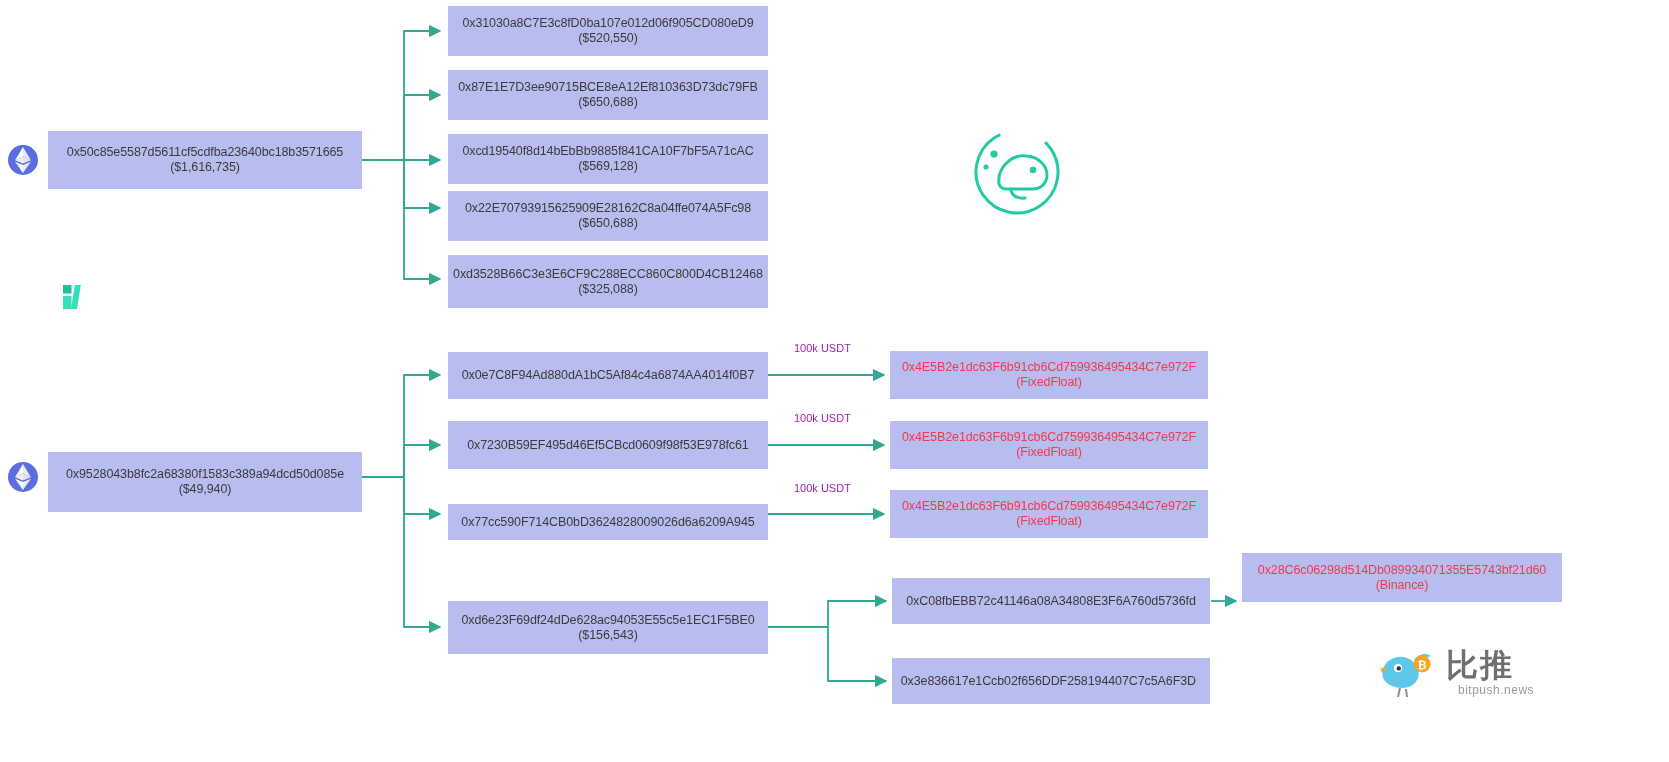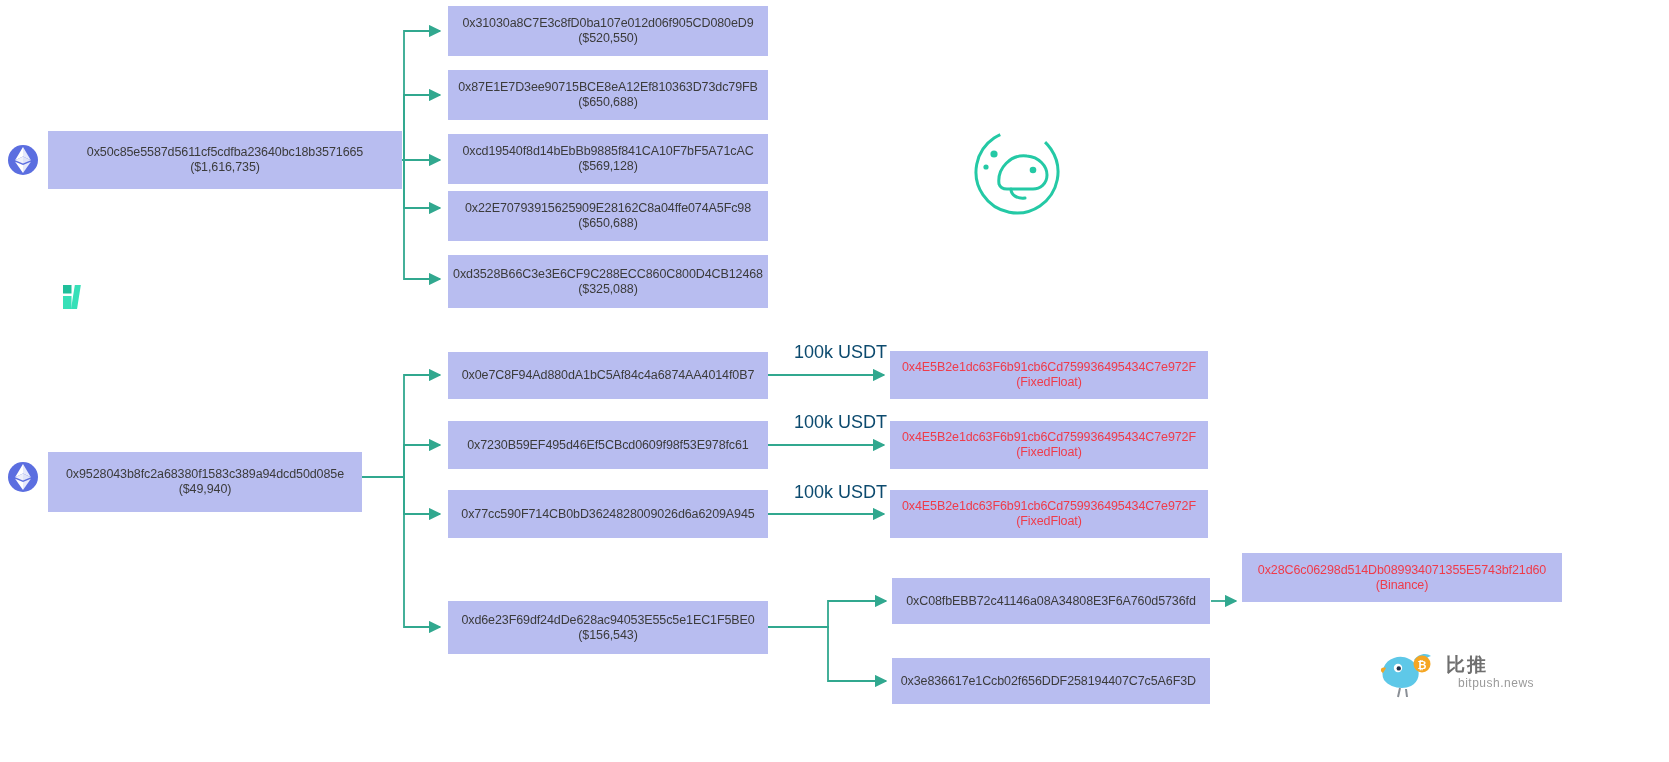--- a/index.html
+++ b/index.html
@@ -23,22 +23,22 @@
     box-sizing:border-box;
     padding:2px 14px;
   }
   .node .addr{white-space:nowrap;}
   .node .amt{white-space:nowrap;}
   .node.red{color:#ef3b4a;justify-content:center;}
   .node.red .amt{color:#ef3b4a;}
 
   .edge-label{
     position:absolute;
-    font-size:18px;
-    color:#0c4a6e;
+    font-size:11px;
+    color:#a21caf;
     white-space:nowrap;
   }
 
   .eth-badge{
     position:absolute;
     width:30px;height:30px;border-radius:50%;
     background:#5b6ee0;
     display:flex;align-items:center;justify-content:center;
   }
   .eth-badge svg{display:block;}
@@ -49,21 +49,21 @@
   .arkham-logo{position:absolute;}
   .arkham-logo svg{display:block;}
 
   .watermark{
     position:absolute;
     display:flex;align-items:center;gap:6px;
   }
   .watermark .bird{display:block;}
   .wm-text{display:flex;flex-direction:column;line-height:1;}
   .wm-cn{
-    font-size:19px;font-weight:bold;color:#6f6f6f;letter-spacing:2px;
+    font-size:32px;font-weight:bold;color:#6f6f6f;letter-spacing:2px;
     font-family:"DejaVu Sans",sans-serif;
   }
   .wm-en{font-size:12px;color:#9a9a9a;letter-spacing:0.5px;margin-top:3px;padding-left:12px;}
 </style>
 </head>
 <body>
 
 <div id="canvas">
 
   <svg class="edges" viewBox="0 0 1669 762">
@@ -99,21 +99,21 @@
   <div class="eth-badge" style="left:8px;top:145px;">
     <svg width="18" height="26" viewBox="0 0 16 26" aria-hidden="true">
       <polygon points="8,0 8,9.6 15.9,13.2" fill="#ffffff" opacity="0.85"></polygon>
       <polygon points="8,0 0.1,13.2 8,9.6" fill="#ffffff"></polygon>
       <polygon points="8,18.1 8,25.9 15.9,14.7" fill="#ffffff" opacity="0.85"></polygon>
       <polygon points="8,25.9 8,18.1 0.1,14.7" fill="#ffffff"></polygon>
       <polygon points="8,16.6 15.9,13.2 8,9.6" fill="#dfe3f8"></polygon>
       <polygon points="0.1,13.2 8,16.6 8,9.6" fill="#eef0fb"></polygon>
     </svg>
   </div>
-  <div class="node" style="left:48px;top:131px;width:354px;height:58px;">
+  <div class="node" style="left:48px;top:131px;width:314px;height:58px;">
     <span class="addr">0x50c85e5587d5611cf5cdfba23640bc18b3571665</span>
     <span class="amt">($1,616,735)</span>
   </div>
 
   <div class="node" style="left:448px;top:6px;width:320px;height:50px;">
     <span class="addr">0x31030a8C7E3c8fD0ba107e012d06f905CD080eD9</span>
     <span class="amt">($520,550)</span>
   </div>
   <div class="node" style="left:448px;top:70px;width:320px;height:50px;">
     <span class="addr">0x87E1E7D3ee90715BCE8eA12Ef810363D73dc79FB</span>
@@ -146,21 +146,21 @@
     <span class="addr">0x9528043b8fc2a68380f1583c389a94dcd50d085e</span>
     <span class="amt">($49,940)</span>
   </div>
 
   <div class="node" style="left:448px;top:352px;width:320px;height:47px;">
     <span class="addr">0x0e7C8F94Ad880dA1bC5Af84c4a6874AA4014f0B7</span>
   </div>
   <div class="node" style="left:448px;top:421px;width:320px;height:48px;">
     <span class="addr">0x7230B59EF495d46Ef5CBcd0609f98f53E978fc61</span>
   </div>
-  <div class="node" style="left:448px;top:490px;width:320px;height:48px;text-align:right;">
+  <div class="node" style="left:448px;top:504px;width:320px;height:36px;text-align:right;">
     <span class="addr">0x77cc590F714CB0bD3624828009026d6a6209A945</span>
   </div>
   <div class="node" style="left:448px;top:601px;width:320px;height:53px;">
     <span class="addr">0xd6e23F69df24dDe628ac94053E55c5e1EC1F5BE0</span>
     <span class="amt">($156,543)</span>
   </div>
 
   <div class="edge-label" style="left:794px;top:342px;">100k USDT</div>
   <div class="edge-label" style="left:794px;top:412px;">100k USDT</div>
   <div class="edge-label" style="left:794px;top:482px;">100k USDT</div>

